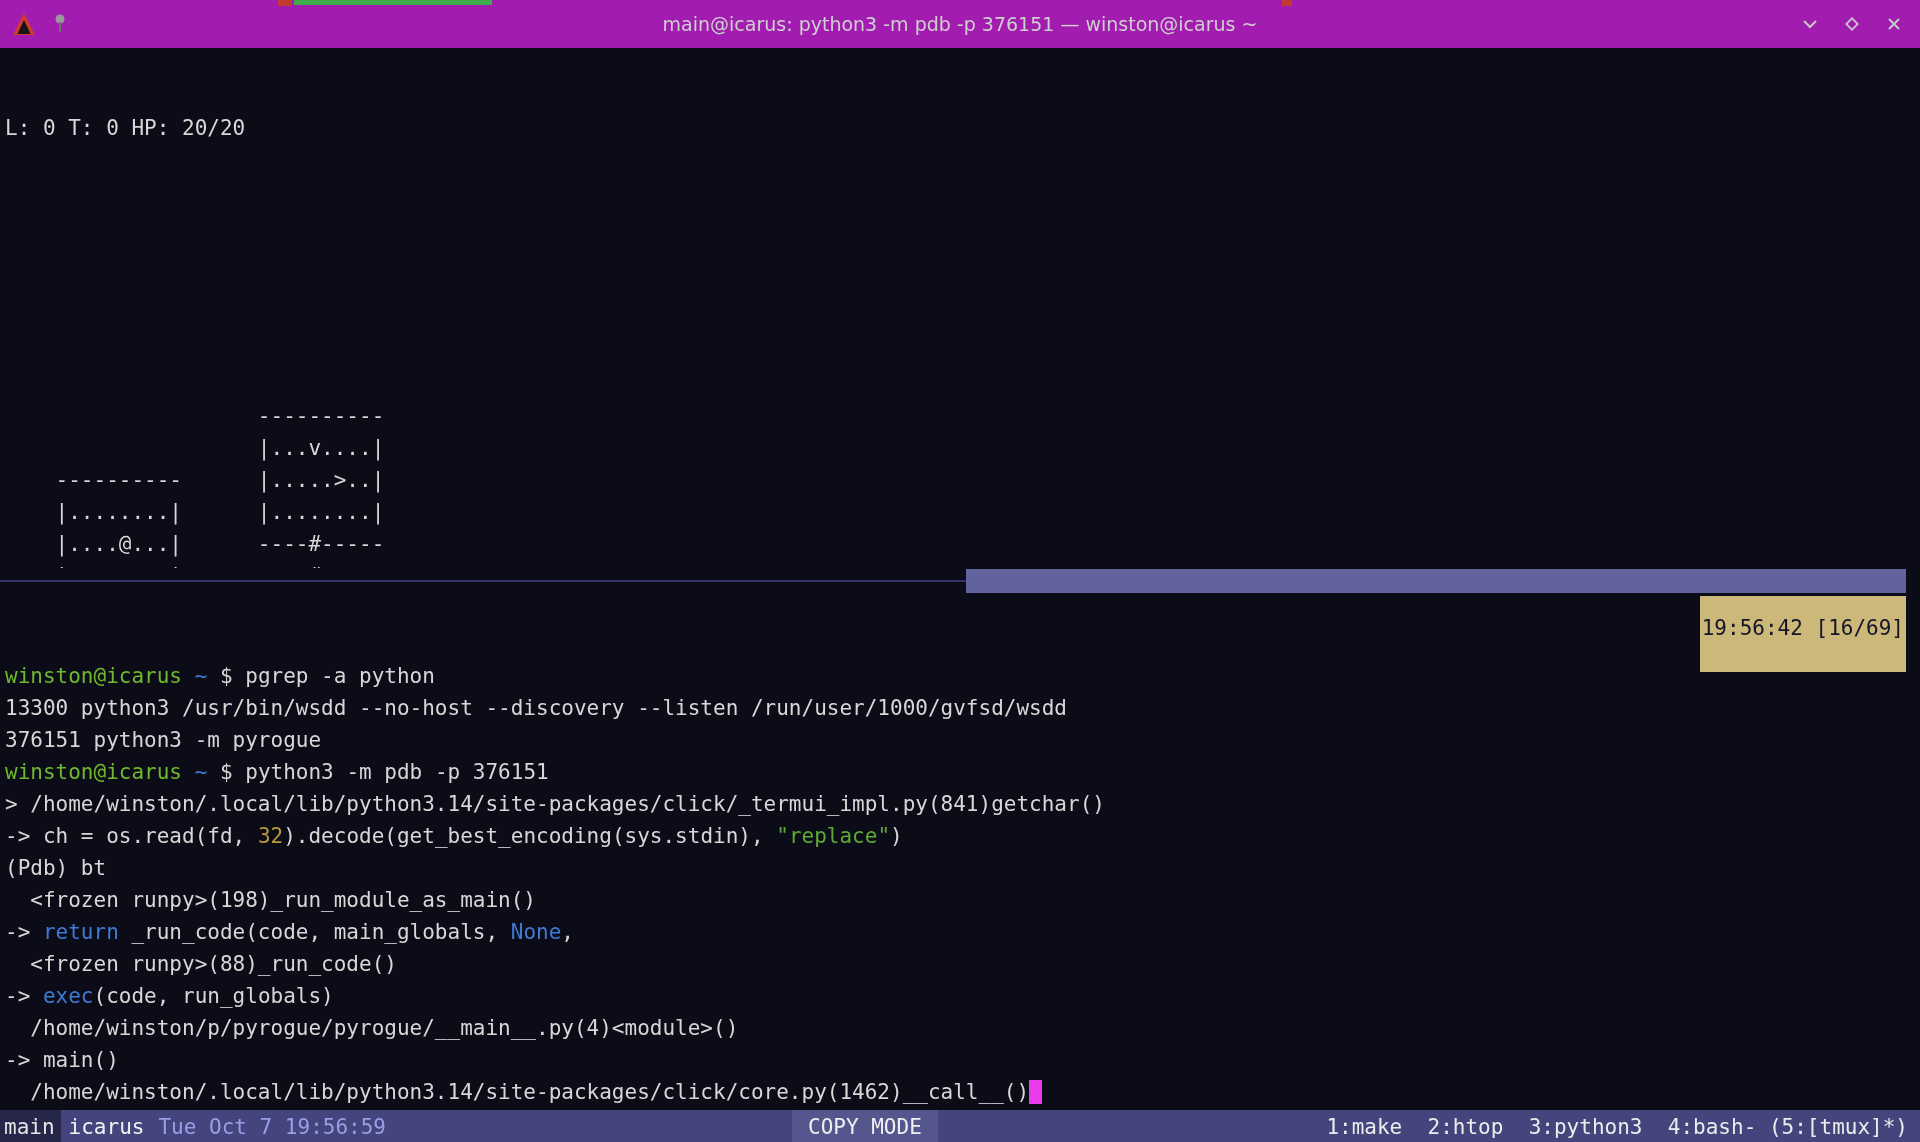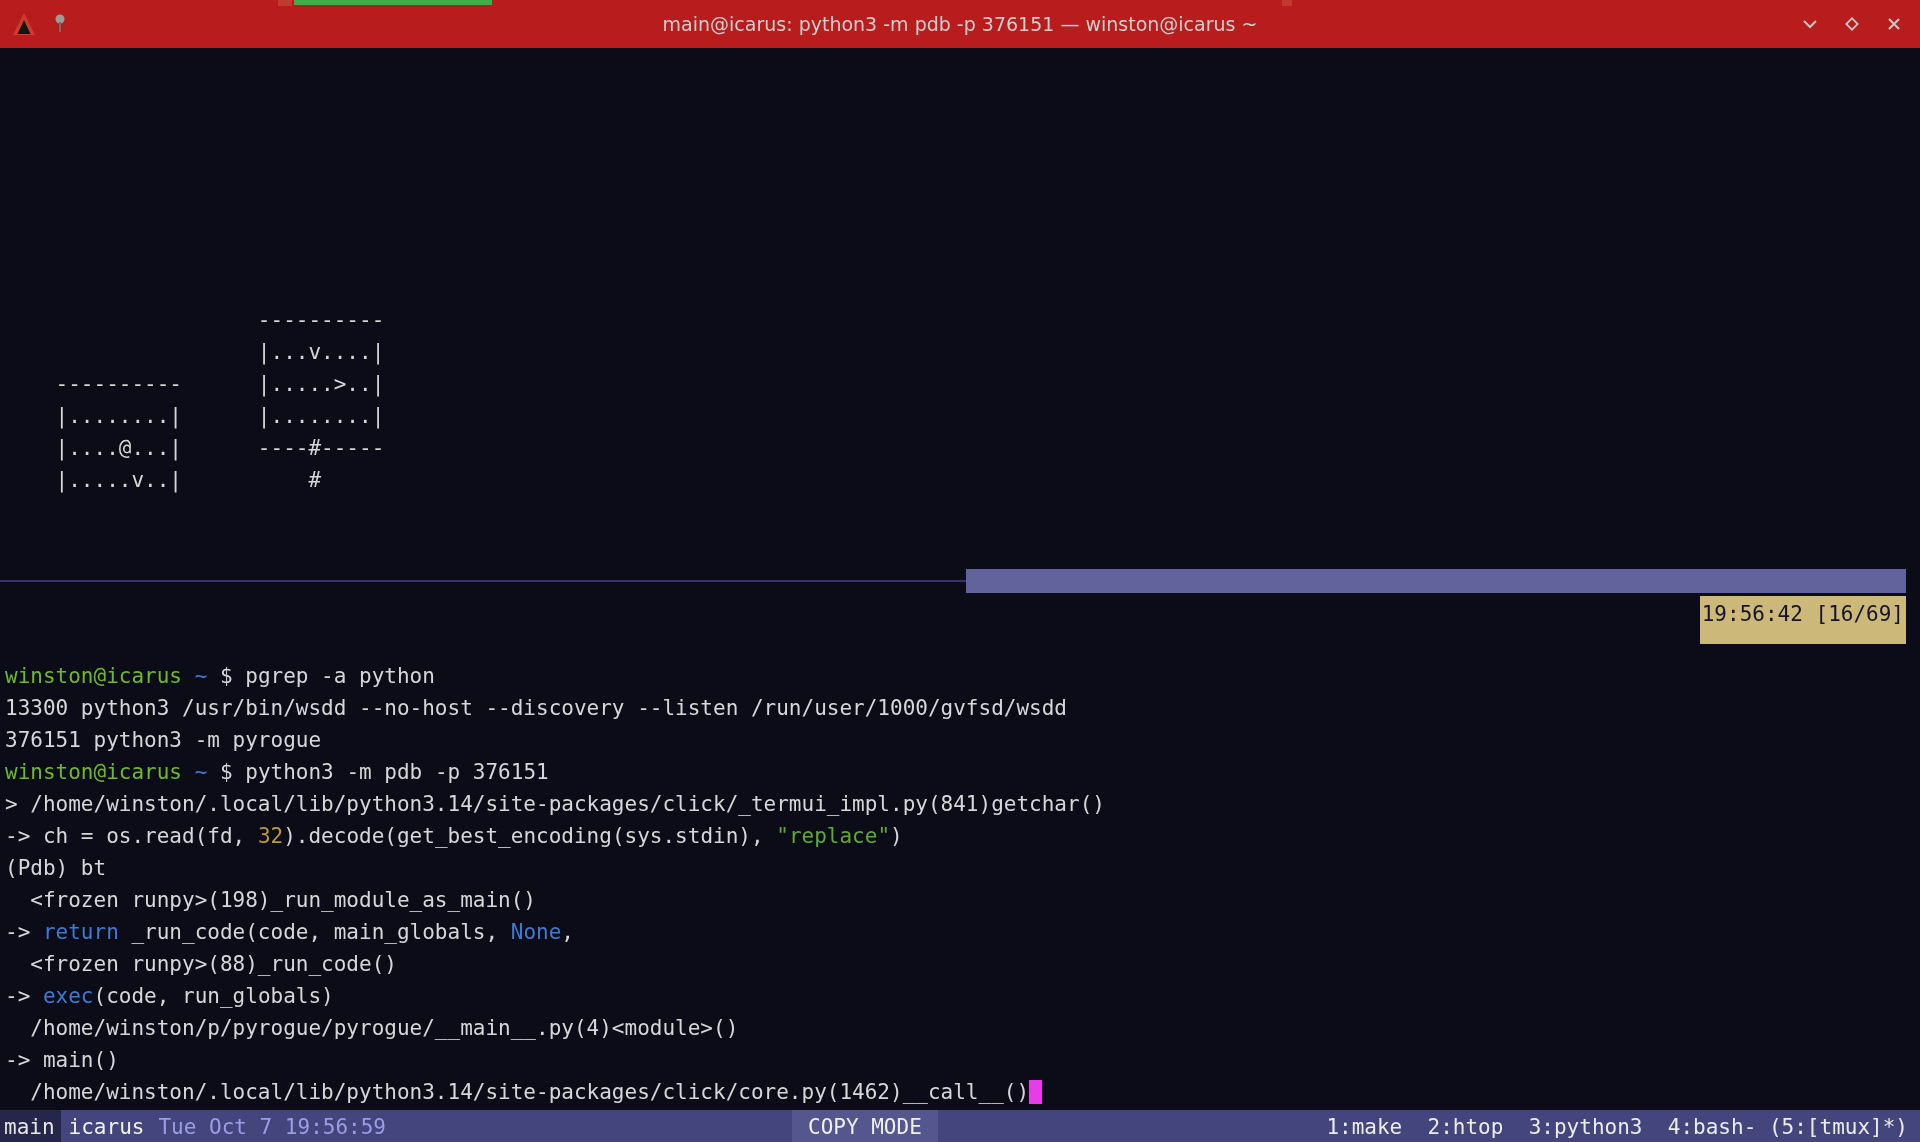--- a/index.html
+++ b/index.html
@@ -12,21 +12,21 @@
   .screen {
     position: relative;
     width: 1920px; height: 1142px;
     background: var(--background, #0c0c19);
     display: flex; flex-direction: column;
   }
   
   .titlebar {
     position: relative;
     height: 48px; flex: 0 0 48px;
-    background: #b91c1c;
+    background: #a21caf;
     color: #cfcfcf;
     font-family: "DejaVu Sans", "Liberation Sans", sans-serif;
     font-size: 19px;
     display: flex; align-items: center;
   }
   .edge-mark { position: absolute; top: 0; }
   .edge-mark.m-red1  { left: 278px;  width: 14px;  height: 6px; background: #c03a30; }
   .edge-mark.m-green { left: 294px;  width: 198px; height: 5px; background: #3fae4a; }
   .edge-mark.m-red2  { left: 1282px; width: 10px;  height: 6px; background: #c03a30; }
   .tb-left { display: flex; align-items: center; gap: 12px; padding-left: 10px; }
@@ -58,21 +58,21 @@
   .divider-highlight {
     position: absolute; left: 966px; right: 14px; top: 1px;
     height: 24px;
     background: #62629c;
   }
   .copy-indicator {
     position: absolute; top: 2px; right: 14px;
     height: 44px; line-height: 32px;
     background: var(--indicator_bg, #ccb878);
     color: #14142a;
-    padding: 2px 2px;
+    padding: 16px 2px;
     white-space: pre;
   }
   
   .c-green  { color: var(--green, #6fba2c); }
   .c-blue   { color: var(--blue, #3f7ad5); }
   .c-number { color: var(--number, #b89b3a); text-align: right; }
   .c-string { color: var(--string, #5cab32); }
   .c-cursor { background: var(--cursor_magenta, #e93ce9); color: transparent; }
   
   .statusbar {
@@ -142,20 +142,21 @@
       </div>
       <div class="tb-btn">
         <svg width="14" height="14" viewBox="0 0 14 14">
             <path d="M2 2 L12 12 M12 2 L2 12" stroke="#c8c8c8" stroke-width="2"></path>
           </svg>
       </div>
     </div>
   </div>
 
   <div class="pane top-pane">
+    <div class="tline">L: 0 T: 0 HP: 20/20</div>
     <div class="tline"></div>
     <div class="tline"></div>
     <div><div class="tline">                    ----------</div><div class="tline">                    |...v....|</div><div class="tline">    ----------      |.....&gt;..|</div><div class="tline">    |........|      |........|</div><div class="tline">    |....@...|      ----#-----</div><div class="tline">    |.....v..|          #</div></div>
   </div>
 
   <div class="divider">
     <div class="divider-line"></div>
     <div class="divider-highlight"></div>
   </div>
 

